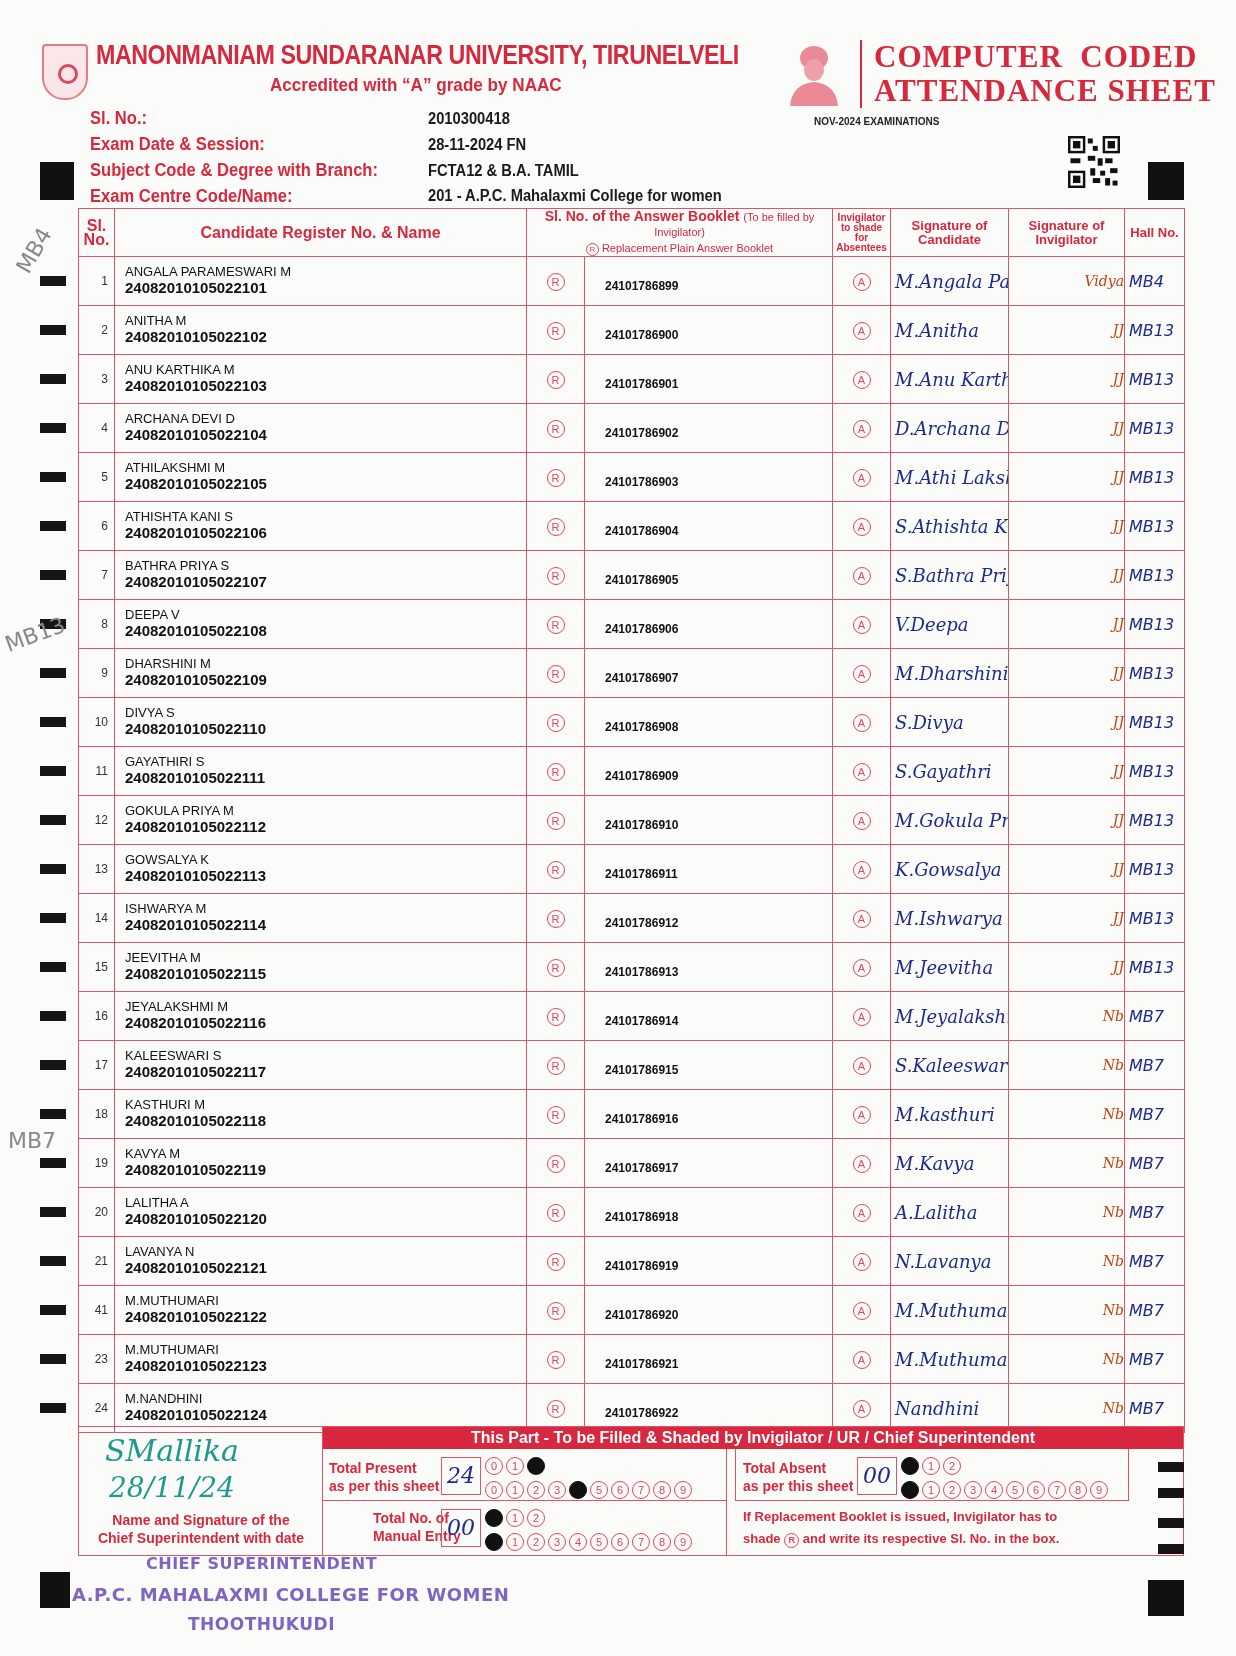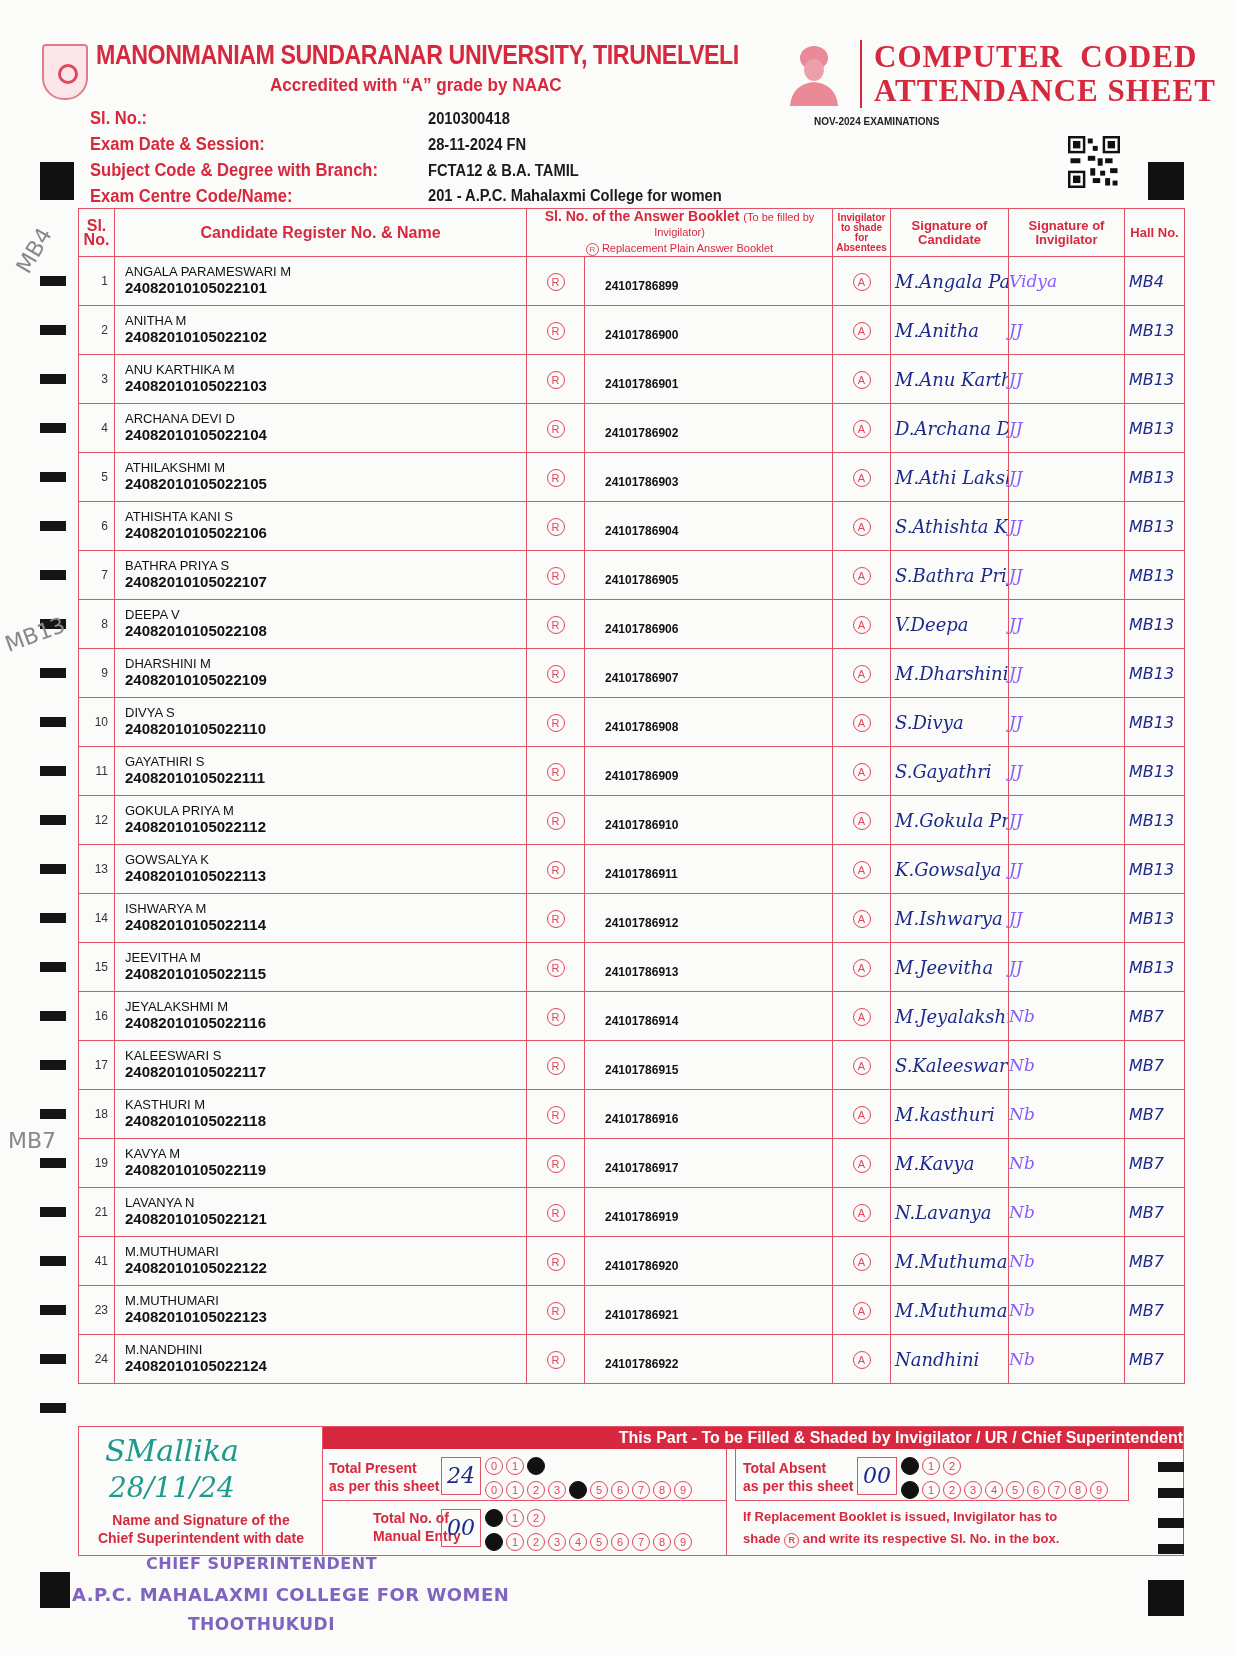--- a/index.html
+++ b/index.html
@@ -30,34 +30,34 @@
   th .sub { font-size: 11px; font-weight: normal; display: block; margin-top: 2px; }
   table.sheet td { height: 49px; vertical-align: middle; }
   td.sl { text-align: right; padding-right: 6px; font-size: 12px; color: #333; }
   td.cand { padding-left: 10px; color: #111; }
   .cand-name { font-size: 13px; display: block; line-height: 14px; }
   .cand-reg { font-size: 15px; font-weight: bold; display: block; line-height: 18px; }
   td.rmark, td.amark { text-align: center; }
   .circ { display: inline-block; width: 18px; height: 18px; border: 1.3px solid #e0465c; border-radius: 50%; font-size: 11px; line-height: 16px; text-align: center; color: #e0465c; }
   td.booklet { vertical-align: top; padding: 10px 0 0 20px; font-size: 12px; font-weight: bold; color: #111; }
   td.sig { font-family: "DejaVu Serif", serif; font-style: italic; color: #1d2a8a; font-size: 18px; padding-left: 4px; white-space: nowrap; overflow: hidden; }
-  td.isig { font-family: "DejaVu Serif", serif; font-style: italic; color: #8b5cf6; font-size: 17px; text-align: left; }
+  td.isig { font-family: "DejaVu Serif", serif; font-style: italic; color: #c2410c; font-size: 14px; text-align: right; }
   td.hall { font-family: "DejaVu Sans", sans-serif; color: #1d2a8a; font-size: 16px; padding-left: 4px; font-style: italic; }
 
   
   .tmark { position: absolute; left: 40px; width: 26px; height: 10px; background: #151515; }
   .pencil { position: absolute; color: #888; font-family: "DejaVu Sans", sans-serif; font-size: 22px; }
 
   
   .footer { position: absolute; left: 78px; top: 1426px; width: 1106px; height: 130px; border: 1px solid #e05468; }
   .cs-box { position: absolute; left: 0; top: 0; width: 244px; height: 128px; border-right: 1px solid #e05468; }
   .cs-sign { position: absolute; left: 26px; top: 6px; font-family: "DejaVu Serif", serif; font-style: italic; color: #1d9a8c; font-size: 30px; }
   .cs-date { position: absolute; left: 30px; top: 44px; font-family: "DejaVu Serif", serif; font-style: italic; color: #1d9a8c; font-size: 28px; }
   .cs-label { position: absolute; left: 0; top: 84px; width: 244px; text-align: center; font-weight: bold; font-size: 14px; line-height: 18px; color: #d6293e; }
-  .banner { position: absolute; left: 244px; top: 0; width: 860px; height: 22px; background: #d8283f; color: #fff; font-weight: bold; font-size: 16px; line-height: 22px; text-align: right; }
+  .banner { position: absolute; left: 244px; top: 0; width: 860px; height: 22px; background: #d8283f; color: #fff; font-weight: bold; font-size: 16px; line-height: 22px; text-align: center; }
   .fbox { position: absolute; border: 1px solid #e05468; }
   .flabel { position: absolute; font-weight: bold; font-size: 14px; line-height: 18px; color: #d6293e; }
   .fval { position: absolute; width: 40px; height: 38px; border: 1px solid #e05468; font-family: "DejaVu Serif", serif; font-style: italic; color: #1d2a8a; font-size: 22px; text-align: center; line-height: 36px; }
   .bubrow { position: absolute; display: flex; gap: 3px; }
   .bub { width: 18px; height: 18px; border: 1.3px solid #e0465c; border-radius: 50%; font-size: 11px; line-height: 16px; text-align: center; color: #e0465c; }
   .bub.filled { background: #111; border-color: #111; color: transparent; }
   .note { position: absolute; left: 740px; font-weight: bold; font-size: 13px; color: #d6293e; white-space: nowrap; }
 
   .stamp { position: absolute; color: #6a4bb6; font-weight: bold; font-family: "DejaVu Sans", sans-serif; white-space: nowrap; letter-spacing: 0.5px; opacity: 0.85; }
   .rmark-r { position: absolute; left: 1158px; width: 26px; height: 10px; background: #151515; }
@@ -408,20 +408,33 @@
       <span class="cand-reg">24082010105022119</span>
     </td>
     <td class="rmark"><span class="circ">R</span></td>
     <td class="booklet">24101786917</td>
     <td class="amark"><span class="circ">A</span></td>
     <td class="sig">M.Kavya</td>
     <td class="isig">Nb</td>
     <td class="hall">MB7</td>
   </tr>
 
+  <tr>
+    <td class="sl">20</td>
+    <td class="cand">
+      <span class="cand-name">LALITHA A</span>
+      <span class="cand-reg">24082010105022120</span>
+    </td>
+    <td class="rmark"><span class="circ">R</span></td>
+    <td class="booklet">24101786918</td>
+    <td class="amark"><span class="circ">A</span></td>
+    <td class="sig">A.Lalitha</td>
+    <td class="isig">Nb</td>
+    <td class="hall">MB7</td>
+  </tr>
 
   <tr>
     <td class="sl">21</td>
     <td class="cand">
       <span class="cand-name">LAVANYA N</span>
       <span class="cand-reg">24082010105022121</span>
     </td>
     <td class="rmark"><span class="circ">R</span></td>
     <td class="booklet">24101786919</td>
     <td class="amark"><span class="circ">A</span></td>

